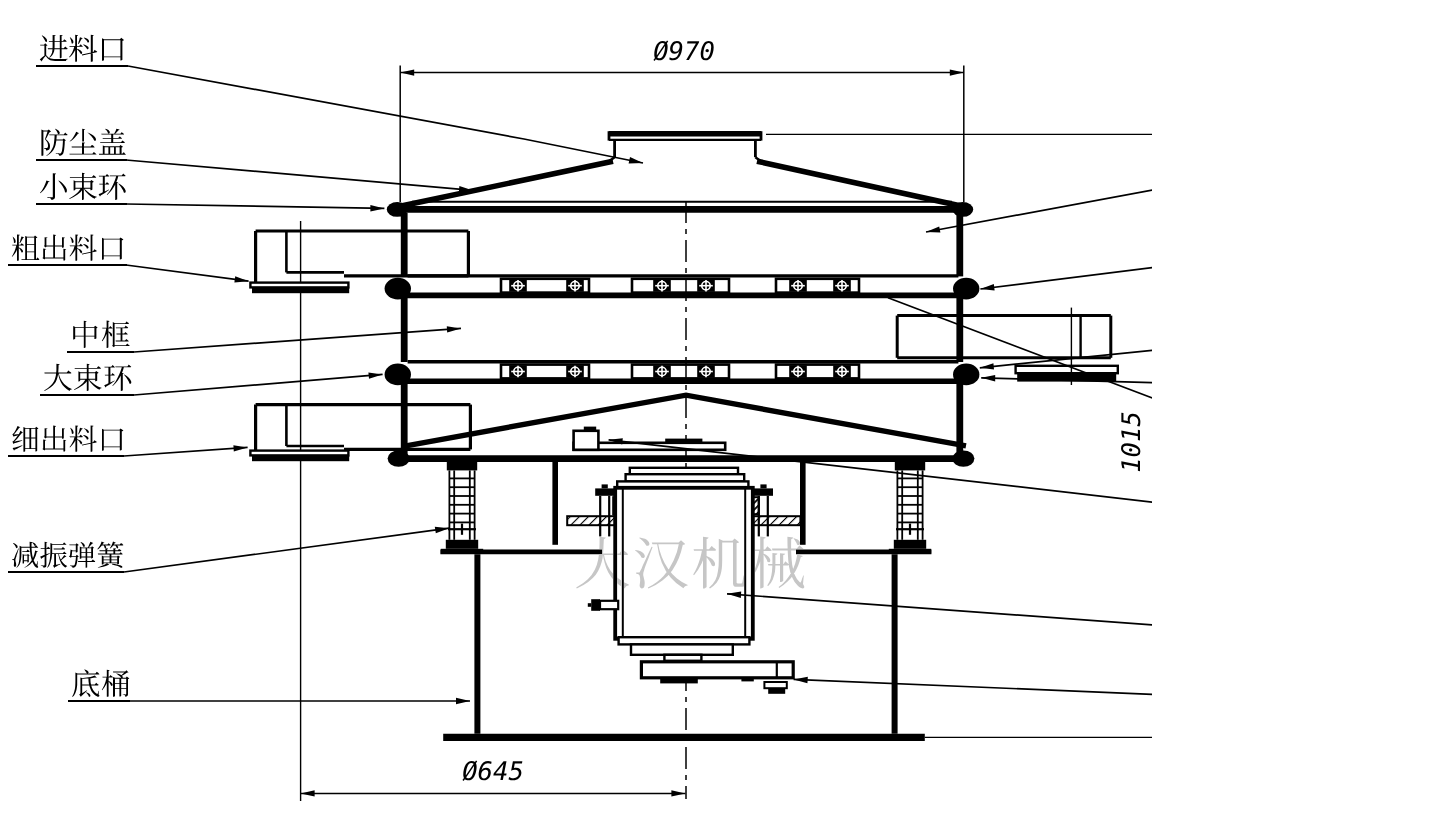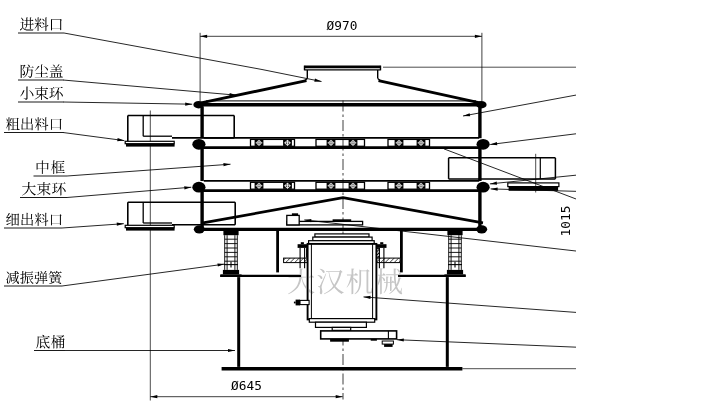--- a/index.html
+++ b/index.html
@@ -1,16 +1,16 @@
 <!DOCTYPE html>
 <html><head>
 <meta charset="utf-8">
 <style>
   html,body { margin:0; padding:0; background:#fff; }
-  .stage { position:relative; width:576px; height:417px; background:#3b82f6; overflow:hidden; }
+  .stage { position:relative; width:576px; height:417px; background:#3b82f6; overflow:hidden;font-style:italic; }
   svg { display:block; }
   .dim-text { font-family:"DejaVu Sans Mono","Liberation Mono",monospace; font-size:12.8px; fill:#000; }
   .sr { opacity:0; font-size:1px; }
 </style>
 </head>
 <body>
 
 <div class="stage">
 <svg width="720" height="417" viewBox="0 0 720 417">
 <defs>

